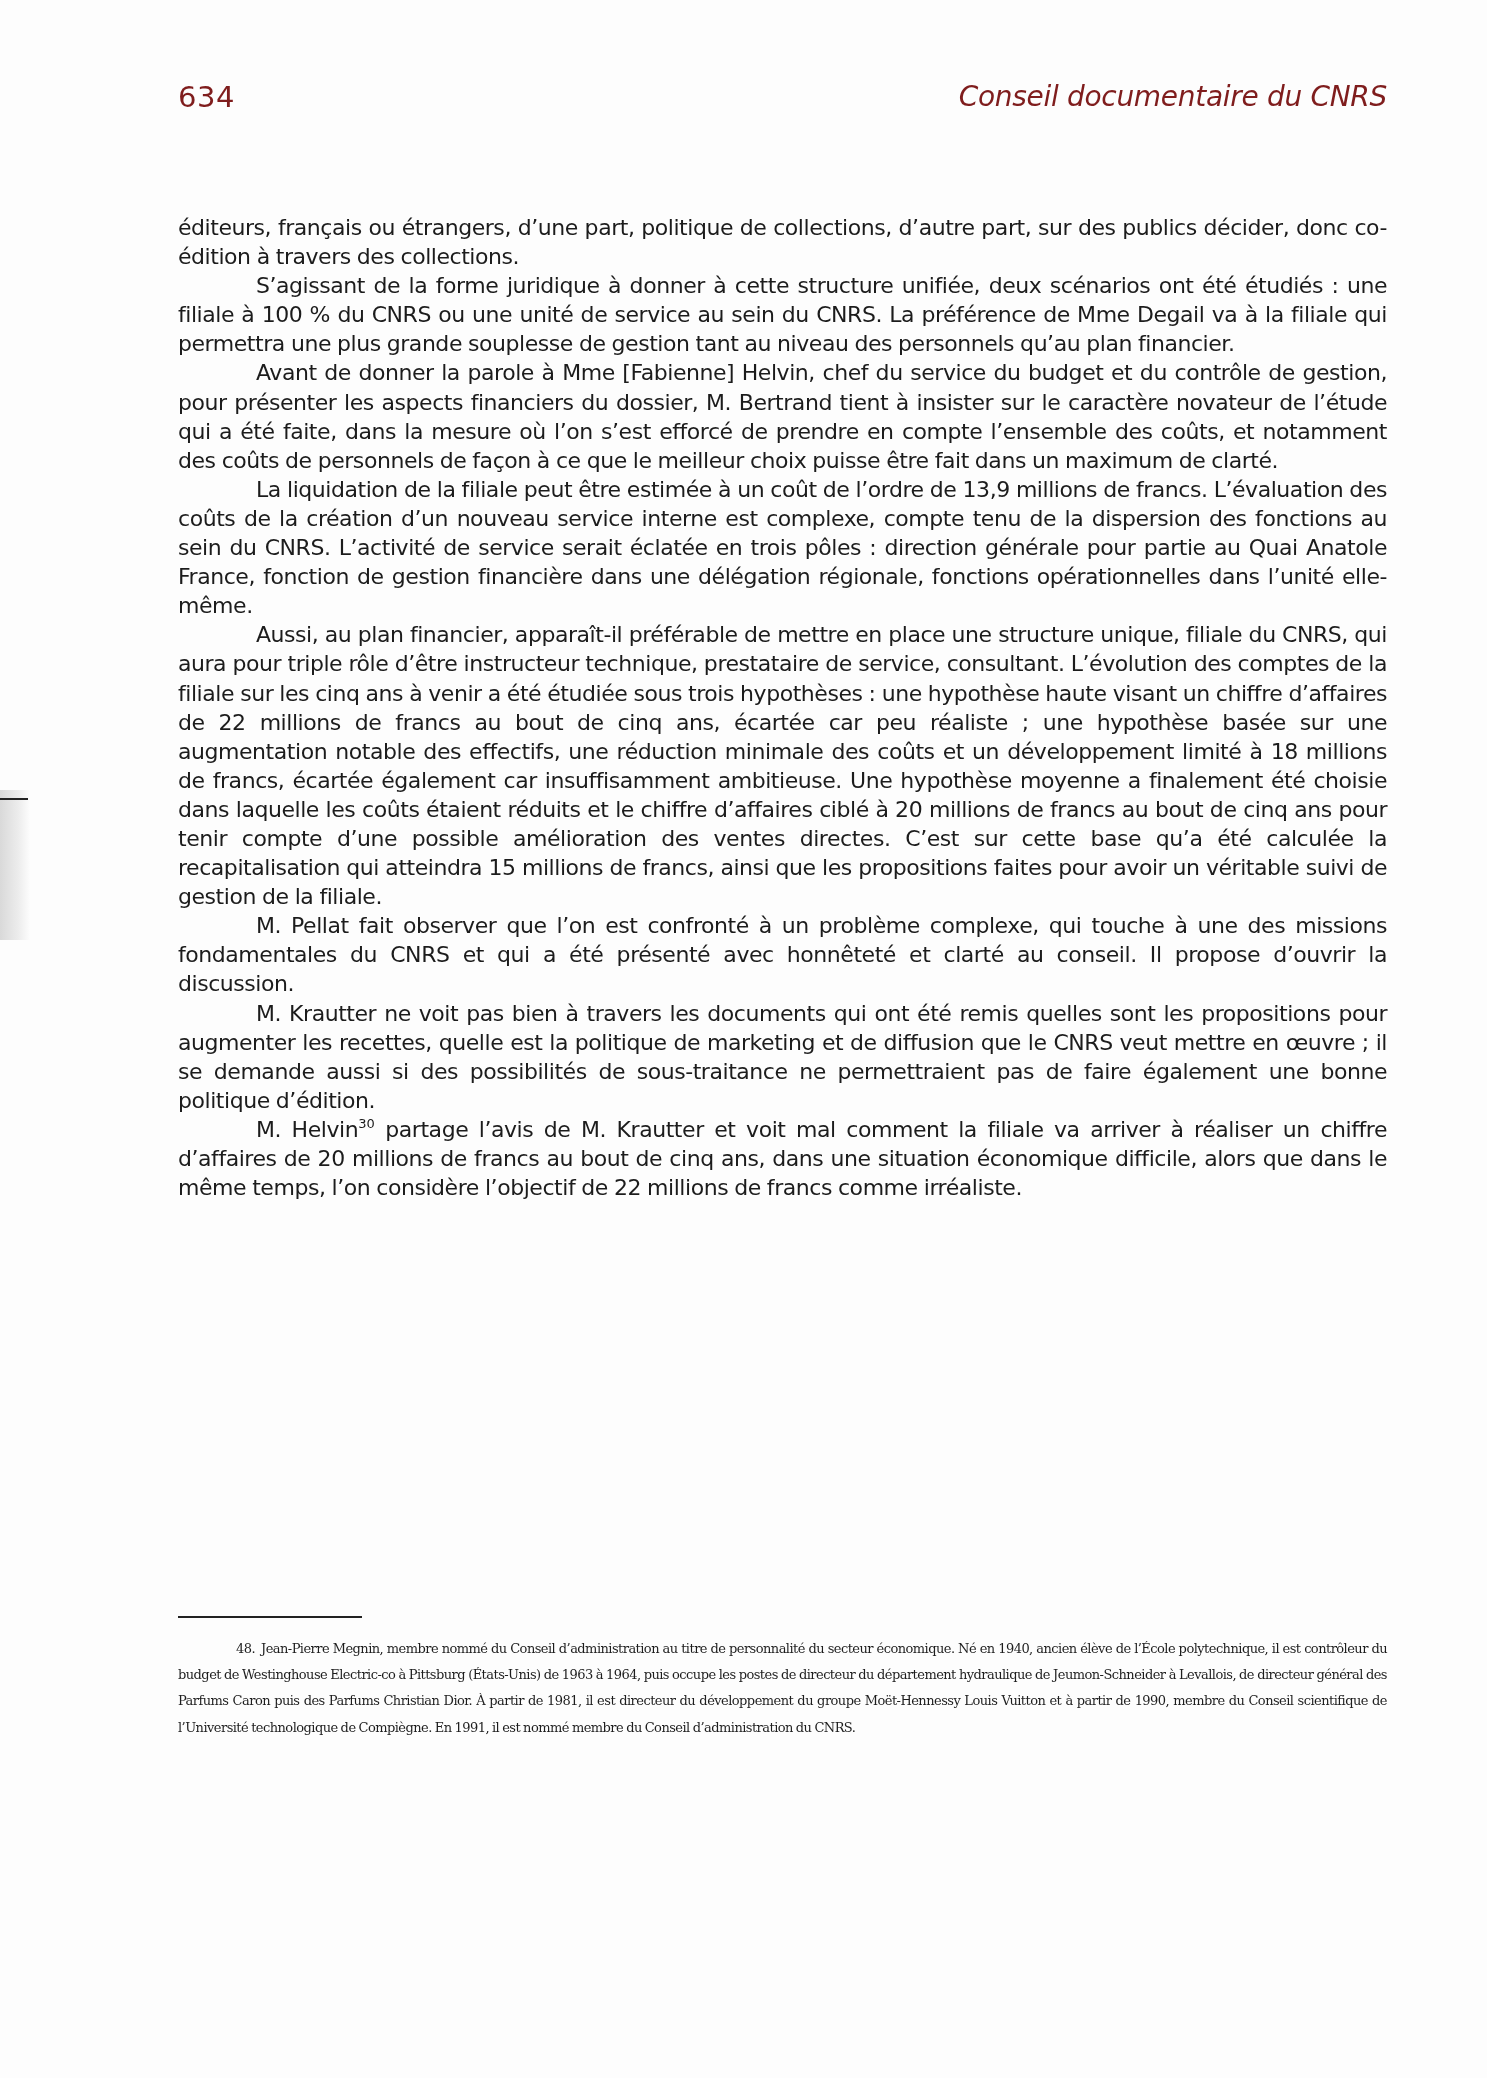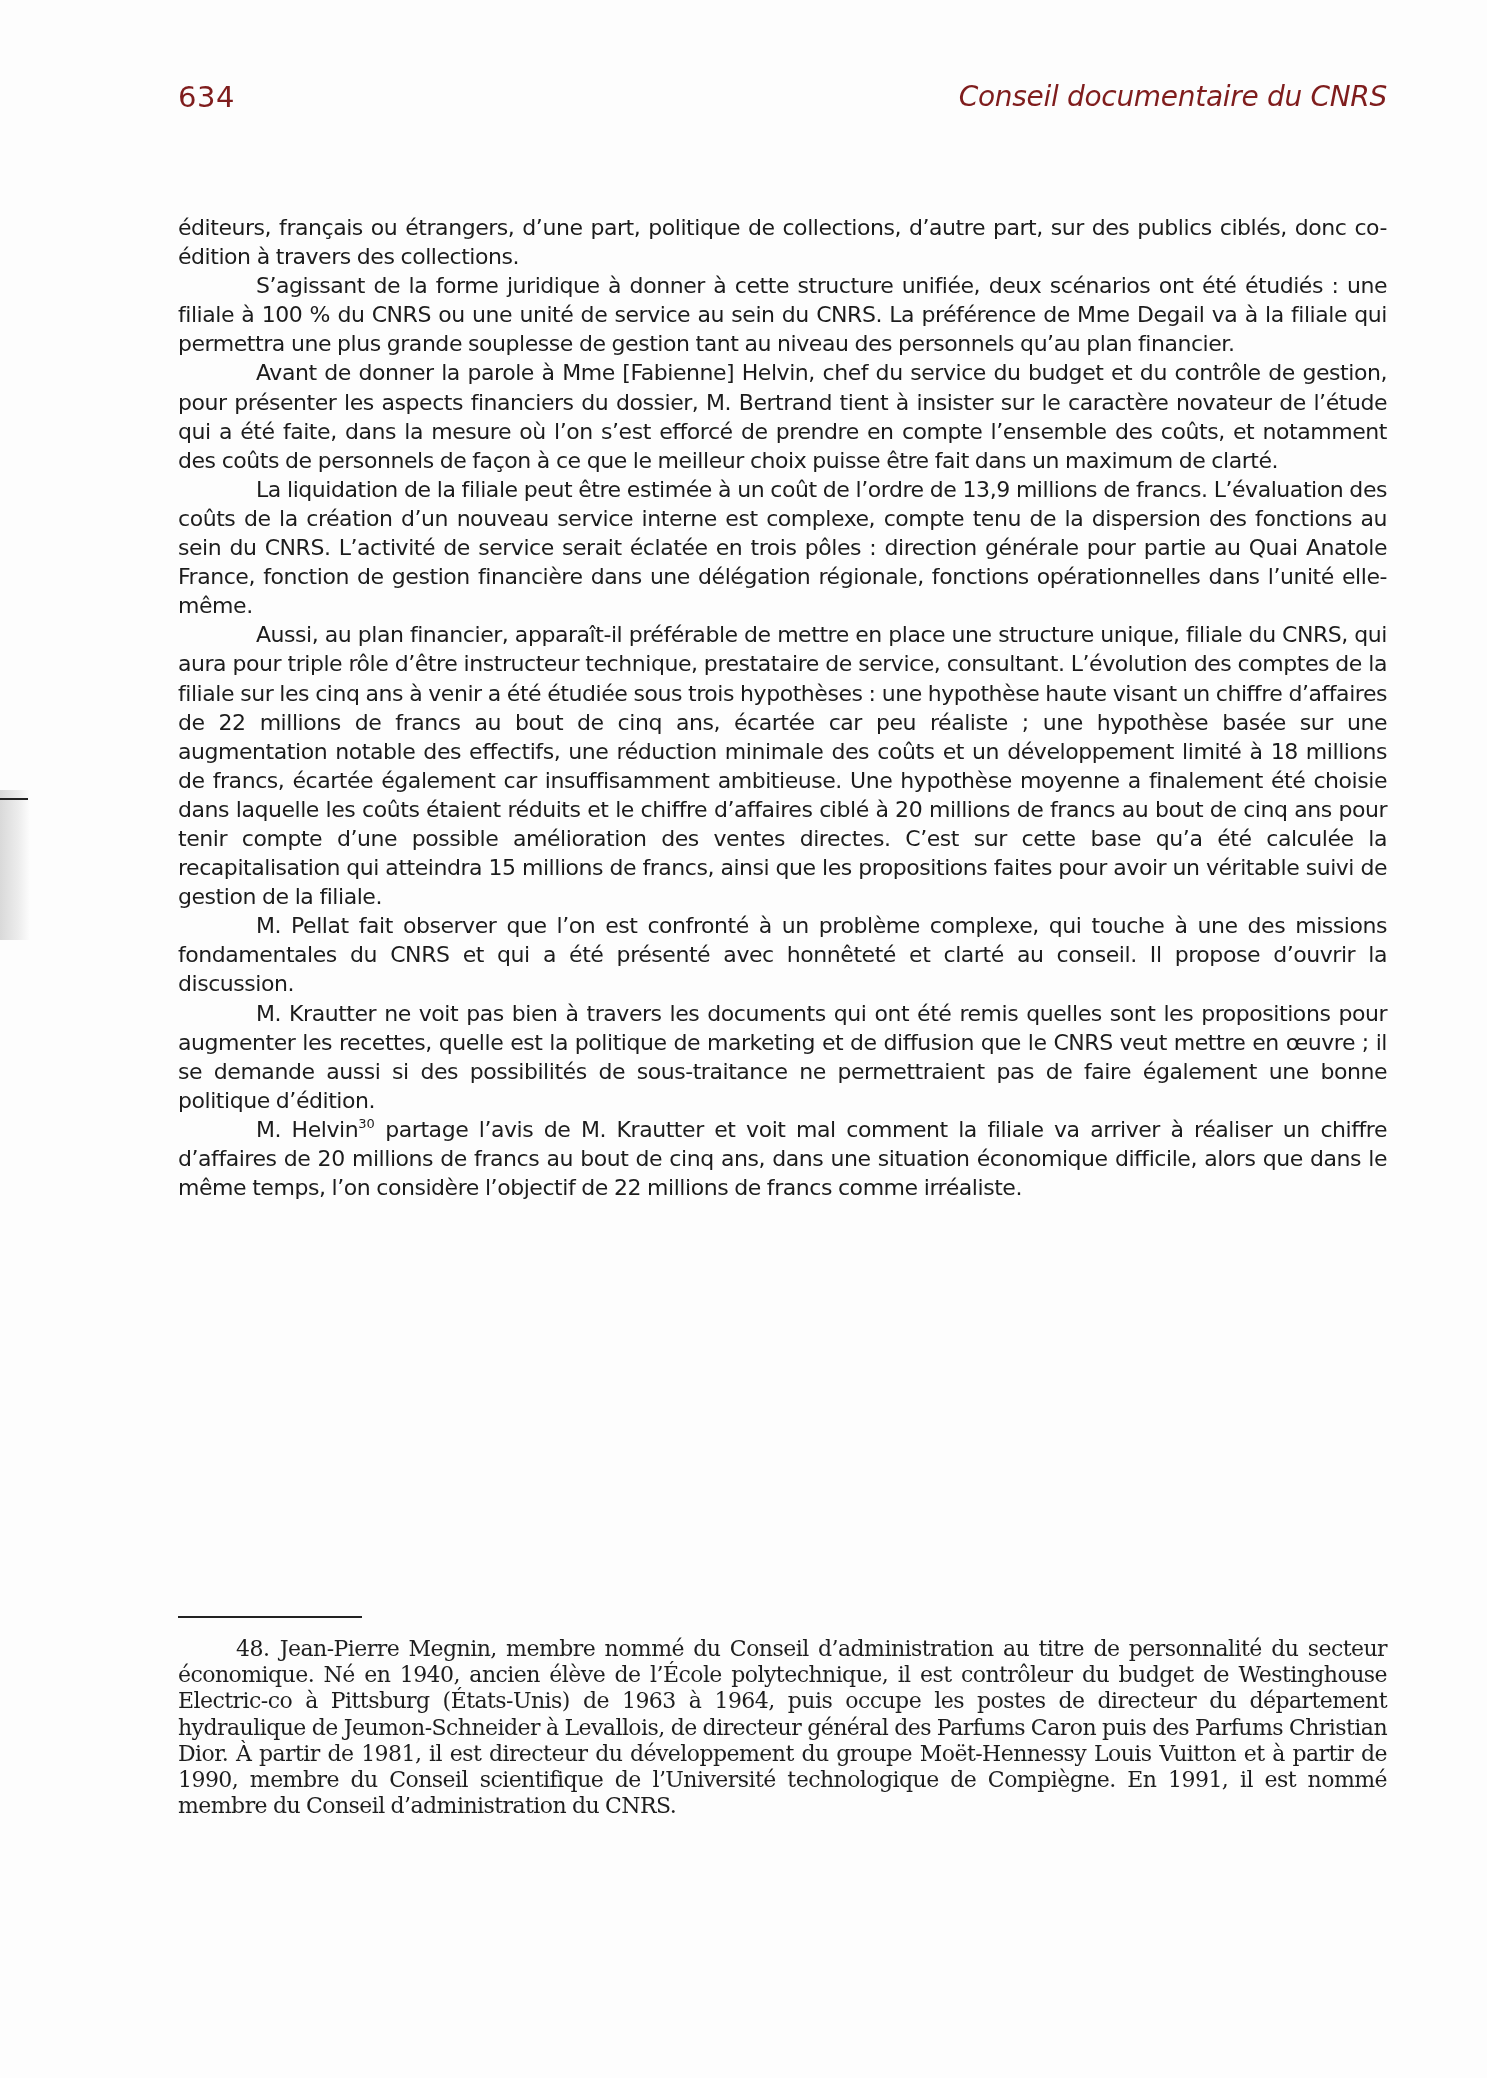--- a/index.html
+++ b/index.html
@@ -21,39 +21,39 @@
     font-family: "DejaVu Sans", sans-serif; font-size: 22px; line-height: 29.1px;
     color: #1c1c1c; text-align: justify; letter-spacing: -0.45px; word-spacing: -0.5px;
     transform: scaleX(1.0);
   }
   .body p { margin: 0; text-indent: 78px; hyphens: none; }
   .body p.cont { text-indent: 0; }
   .sup { font-size: 13px; vertical-align: 9px; line-height: 0; letter-spacing: 0; }
   .footnote-rule { position: absolute; left: 178px; top: 1616px; width: 184px; height: 2px; background: #222; }
   .footnotes {
     position: absolute; left: 178px; top: 1636px; width: 1209px;
-    font-family: "DejaVu Serif", serif; font-size: 22px; line-height: 26.2px;
+    font-family: "DejaVu Serif", serif; font-size: 13px; line-height: 26.2px;
     color: #1e1e1e; text-align: justify; letter-spacing: -0.55px; word-spacing: -0.6px;
   }
   .footnotes p { margin: 0; text-indent: 58px; }
 </style>
 </head>
 <body>
 
 <div class="page">
   <div class="scan-edge"></div>
   <div class="scan-edge-line"></div>
 
   <div class="header">
     <span class="page-number">634</span>
     <span class="running-title">Conseil documentaire du CNRS</span>
   </div>
 
   <div class="body">
-    <p class="cont">éditeurs, français ou étrangers, d’une part, politique de collections, d’autre part, sur des publics ciblés, donc co-édition à travers des collections.</p>
+    <p class="cont">éditeurs, français ou étrangers, d’une part, politique de collections, d’autre part, sur des publics décider, donc co-édition à travers des collections.</p>
     <p>S’agissant de la forme juridique à donner à cette structure unifiée, deux scénarios ont été étudiés : une filiale à 100 % du CNRS ou une unité de service au sein du CNRS. La préférence de Mme Degail va à la filiale qui permettra une plus grande souplesse de gestion tant au niveau des personnels qu’au plan financier.</p>
     <p>Avant de donner la parole à Mme [Fabienne] Helvin, chef du service du budget et du contrôle de gestion, pour présenter les aspects financiers du dossier, M. Bertrand tient à insister sur le caractère novateur de l’étude qui a été faite, dans la mesure où l’on s’est efforcé de prendre en compte l’ensemble des coûts, et notamment des coûts de personnels de façon à ce que le meilleur choix puisse être fait dans un maximum de clarté.</p>
     <p>La liquidation de la filiale peut être estimée à un coût de l’ordre de 13,9 millions de francs. L’évaluation des coûts de la création d’un nouveau service interne est complexe, compte tenu de la dispersion des fonctions au sein du CNRS. L’activité de service serait éclatée en trois pôles : direction générale pour partie au Quai Anatole France, fonction de gestion financière dans une délégation régionale, fonctions opérationnelles dans l’unité elle-même.</p>
     <p>Aussi, au plan financier, apparaît-il préférable de mettre en place une structure unique, filiale du CNRS, qui aura pour triple rôle d’être instructeur technique, prestataire de service, consultant. L’évolution des comptes de la filiale sur les cinq ans à venir a été étudiée sous trois hypothèses : une hypothèse haute visant un chiffre d’affaires de 22 millions de francs au bout de cinq ans, écartée car peu réaliste ; une hypothèse basée sur une augmentation notable des effectifs, une réduction minimale des coûts et un développement limité à 18 millions de francs, écartée également car insuffisamment ambitieuse. Une hypothèse moyenne a finalement été choisie dans laquelle les coûts étaient réduits et le chiffre d’affaires ciblé à 20 millions de francs au bout de cinq ans pour tenir compte d’une possible amélioration des ventes directes. C’est sur cette base qu’a été calculée la recapitalisation qui atteindra 15 millions de francs, ainsi que les propositions faites pour avoir un véritable suivi de gestion de la filiale.</p>
     <p>M. Pellat fait observer que l’on est confronté à un problème complexe, qui touche à une des missions fondamentales du CNRS et qui a été présenté avec honnêteté et clarté au conseil. Il propose d’ouvrir la discussion.</p>
     <p>M. Krautter ne voit pas bien à travers les documents qui ont été remis quelles sont les propositions pour augmenter les recettes, quelle est la politique de marketing et de diffusion que le CNRS veut mettre en œuvre ; il se demande aussi si des possibilités de sous-traitance ne permettraient pas de faire également une bonne politique d’édition.</p>
     <p><span>M. Helvin</span><span class="sup">30</span><span> partage l’avis de M. Krautter et voit mal comment la filiale va arriver à réaliser un chiffre d’affaires de 20 millions de francs au bout de cinq ans, dans une situation économique difficile, alors que dans le même temps, l’on considère l’objectif de 22 millions de francs comme irréaliste.</span></p>
   </div>
 
   <div class="footnote-rule"></div>

